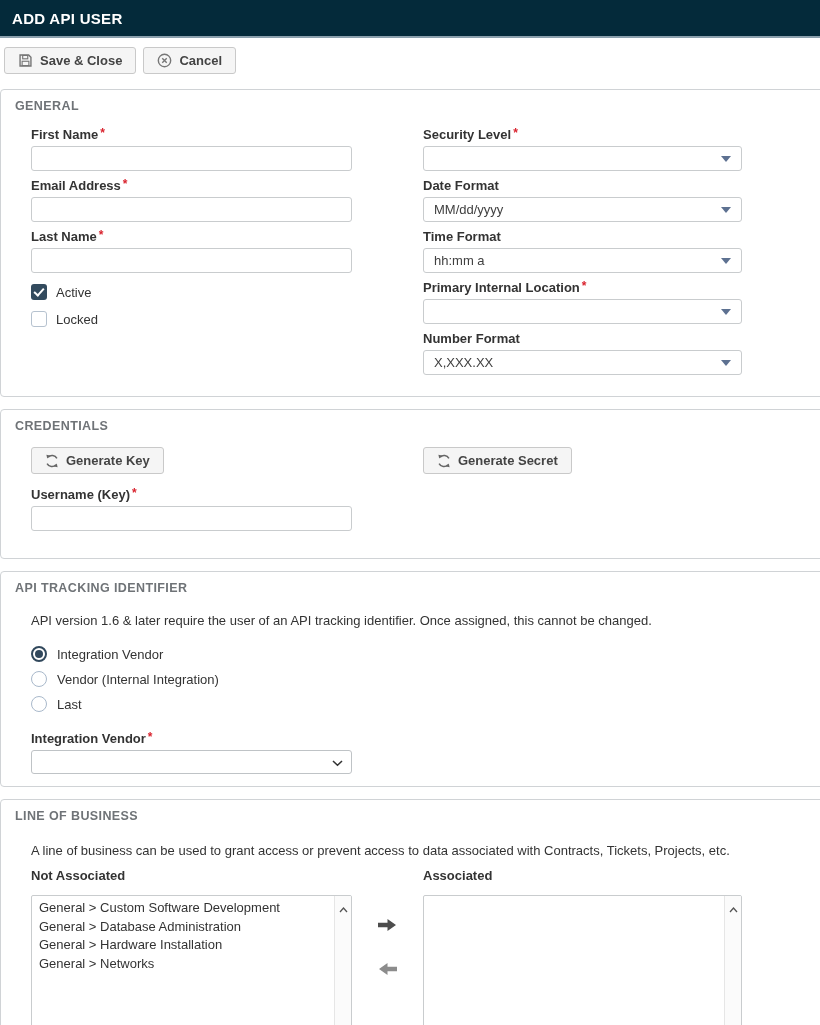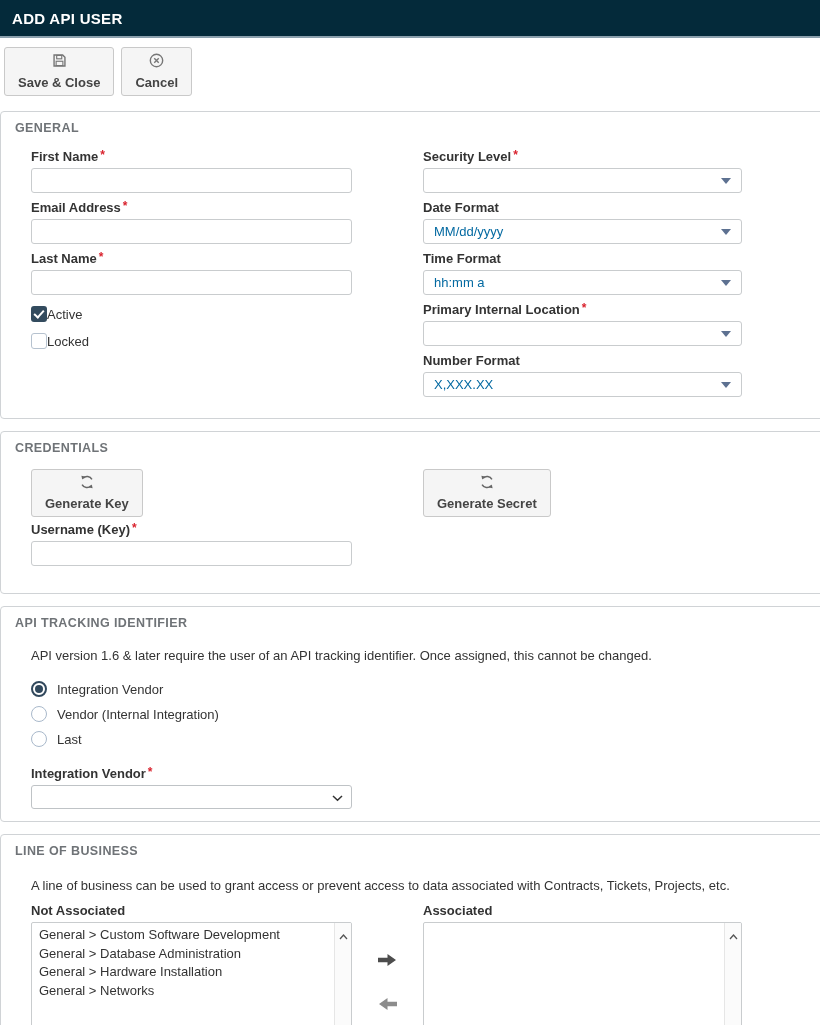--- a/index.html
+++ b/index.html
@@ -13,21 +13,21 @@
   .page-header {
     height:38px; background:#042a3a; border-bottom:2px solid #8ba0ad;
     display:flex; align-items:center; padding:0 12px;
   }
   .page-header .title { color:#fff; font-weight:bold; font-size:15px; letter-spacing:.3px; }
   
   .toolbar { padding:9px 4px 15px 4px; display:flex; gap:7px; }
   .btn {
     display:inline-flex; align-items:center; gap:7px;
     background:#f5f5f5; border:1px solid #c9c9c9; border-radius:3px;
-    padding:5px 13px; font-weight:bold; font-size:13px; color:#444; cursor:pointer;flex-direction:column;
+    padding:5px 13px; font-weight:bold; font-size:13px; color:#444; cursor:pointer;
   }
   .btn svg { display:block; }
   
   .section { border:1px solid #d0d3d6; border-radius:4px; margin:0 -8px 12px 0; }
   .section-title {
     padding:9px 14px 0 14px; color:#6f7377; font-size:12.5px;
     font-weight:bold; letter-spacing:.4px;
   }
   .section-body { padding:14px 0 14px 30px; }
   .cols { display:flex; }
@@ -38,33 +38,33 @@
   .fg { margin-bottom:7px; }
   .flabel { display:block; font-size:13px; font-weight:bold; color:#333; margin-bottom:4px; }
   .req { color:#d9232e; margin-left:2px; position:relative; top:-2px; font-size:12px; }
   input.text {
     width:100%; height:25px; border:1px solid #c9ccce; border-radius:3px;
     padding:0 8px; font-size:13px; color:#333; background:#fff; outline:none;
   }
   .dd {
     height:25px; border:1px solid #c9ccce; border-radius:3px; background:#fff;
     display:flex; align-items:center; justify-content:space-between;
-    padding:0 10px; font-size:13px; color:#0369a1; cursor:pointer;
+    padding:0 10px; font-size:13px; color:#404040; cursor:pointer;
   }
   .dd-caret {
     width:0; height:0; flex:none;
     border-left:5px solid transparent; border-right:5px solid transparent;
     border-top:6px solid #5d7191;
   }
   .nselect {
     width:321px; height:24px; border:1px solid #bfc3c6; border-radius:3px; background:#fff;
     display:flex; align-items:center; justify-content:flex-end; padding:0 8px; cursor:pointer;
   }
   
-  .cb-row { display:flex; align-items:center; margin-top:11px; font-size:13px; }
+  .cb-row { display:flex; align-items:center; gap:9px; margin-top:11px; font-size:13px; }
   .cb { width:16px; height:16px; border-radius:3px; flex:none; position:relative; cursor:pointer; }
   .cb.checked { background:#334b5e; }
   .cb.checked::after {
     content:""; position:absolute; left:5px; top:2px; width:4px; height:8px;
     border-right:2px solid #fff; border-bottom:2px solid #fff; transform:rotate(42deg);
   }
   .cb.unchecked { background:#fff; border:1px solid #b6c2cf; }
   .cb.disabled-checked { background:#b7bec5; border:1px solid #a7aeb5; cursor:default; }
   .cb.disabled-checked::after {
     content:""; position:absolute; left:5px; top:2px; width:4px; height:8px;
@@ -87,21 +87,21 @@
   .lb-scroll {
     position:absolute; right:0; top:0; bottom:0; width:17px;
     background:#fbfbfb; border-left:1px solid #e6e6e6;
     display:flex; flex-direction:column; justify-content:space-between; align-items:center;
     padding:5px 0; cursor:pointer;
   }
   
   .arrows { width:71px; flex:none; display:flex; flex-direction:column; align-items:center; padding-top:50px; }
   .arrow-btn { cursor:pointer; line-height:0; }
   .arrow-btn + .arrow-btn { margin-top:30px; }
-  .lob-label { font-weight:bold; font-size:13px; margin-bottom:4px; }
+  .lob-label { font-weight:bold; font-size:13px; margin-bottom:12px; }
 </style>
 </head>
 <body>
 
 <div class="page-header">
   <span class="title">ADD API USER</span>
 </div>
 
 <div class="toolbar">
   <button class="btn">
@@ -191,21 +191,21 @@
       </div>
     </div>
   </div>
 </div>
 
 <div class="section">
   <div class="section-title">CREDENTIALS</div>
   <div class="section-body" style="padding-bottom:20px;">
     <div class="cols">
       <div class="col-left">
-        <button class="btn" style="margin-bottom:5px;">
+        <button class="btn" style="margin-bottom:13px;">
           <span>
             <svg width="14" height="14" viewBox="0 0 14 14">
               <path d="M11.9 4.4 A5.4 5.4 0 0 0 3 3.3" fill="none" stroke="#666" stroke-width="1.5"></path>
               <path d="M2.1 9.6 A5.4 5.4 0 0 0 11 10.7" fill="none" stroke="#666" stroke-width="1.5"></path>
               <polygon points="1.4,0.8 5,1.6 2.2,4.4" fill="#666"></polygon>
               <polygon points="12.6,13.2 9,12.4 11.8,9.6" fill="#666"></polygon>
             </svg>
           </span>
           <span>Generate Key</span>
         </button>

